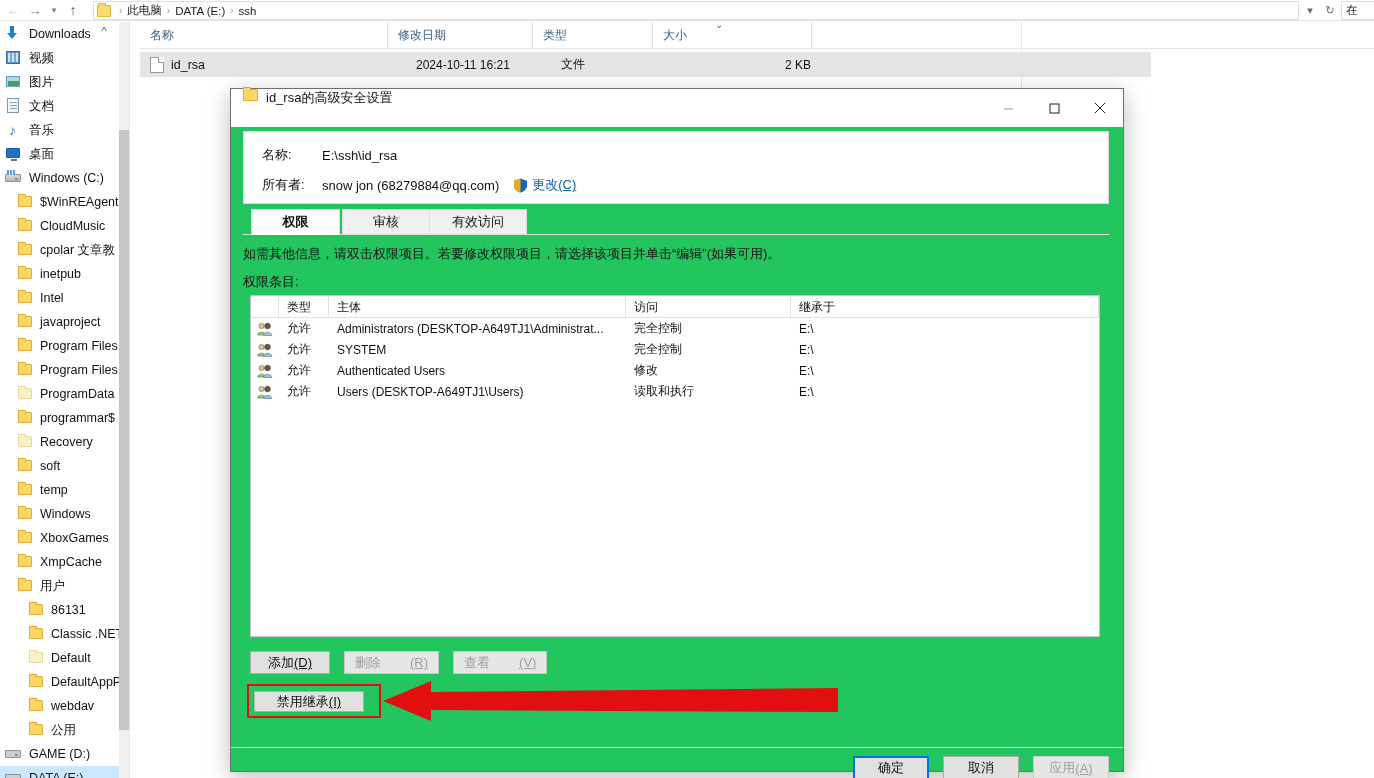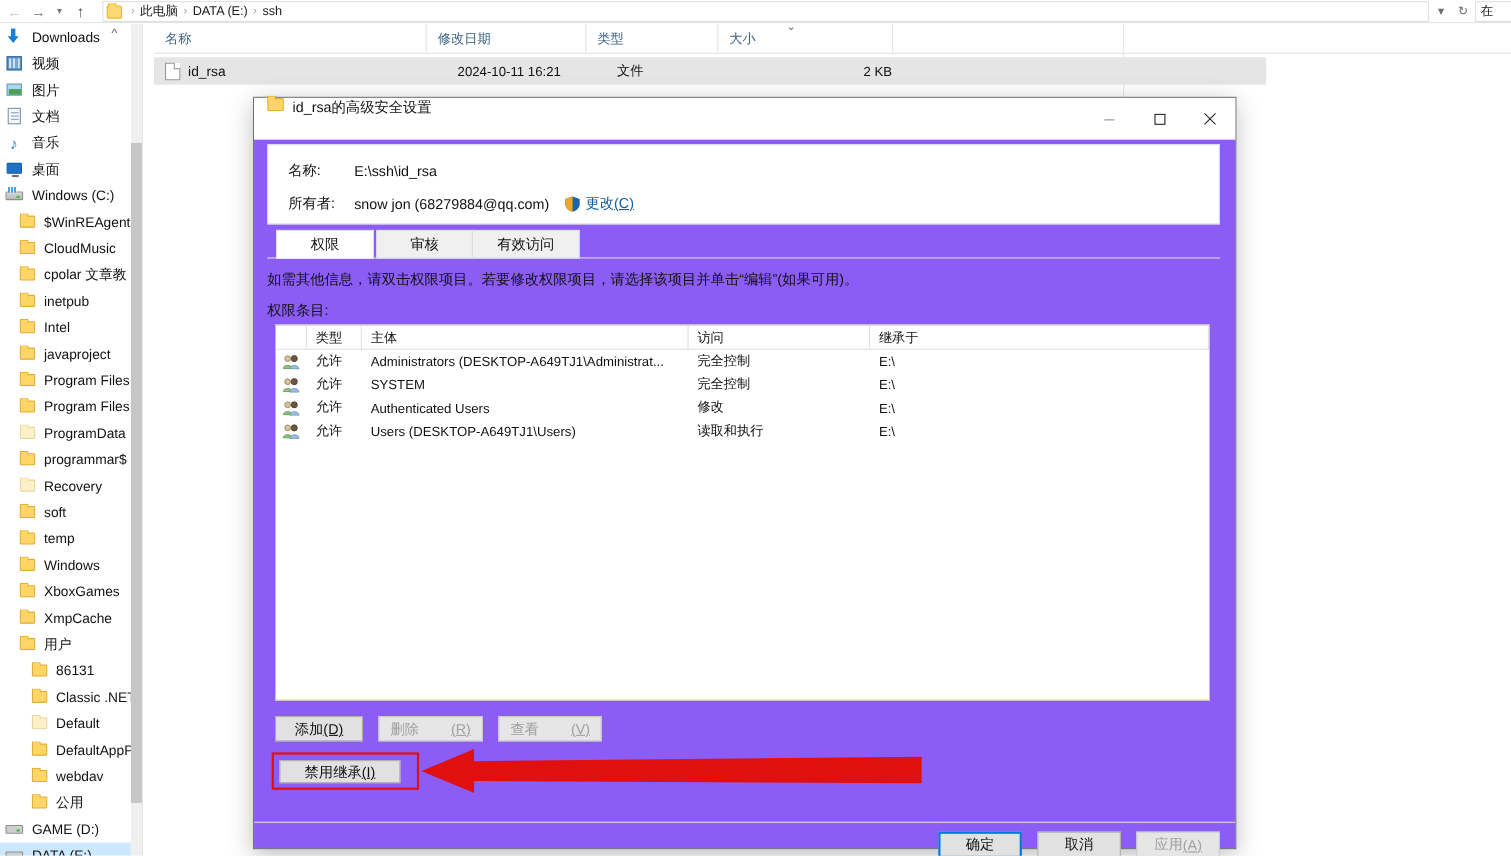--- a/index.html
+++ b/index.html
@@ -176,21 +176,21 @@
   }
   .dlg-title-text { font-size:13px; color:#111; }
   .dlg-wincontrols { position:absolute; right:0; top:0; display:flex; height:38px; }
   .wc {
     width:46px; height:38px; display:flex; align-items:center; justify-content:center;
     color:#222; font-size:13px;
   }
   .wc.min { color:#9a9a9a; }
   .wc svg { display:block; }
 
-  .dlg-body { position:absolute; left:0; top:38px; width:892px; height:644px; background:#8b5cf6; }
+  .dlg-body { position:absolute; left:0; top:38px; width:892px; height:644px; background:#22c55e; }
 
   .infogroup {
     position:absolute; left:12px; top:4px; width:866px; height:73px;
     background:#ffffff; border:1px solid #dcdcdc;
   }
   .inforow { display:flex; align-items:center; height:30px; }
   .inforow.first { margin-top:8px; }
   .info-label { width:78px; font-size:13px; color:#111; padding-left:18px; }
   .info-value { font-size:13px; color:#111; }
   .shield {
@@ -557,21 +557,21 @@
             <svg width="15" height="15" viewBox="0 0 15 15">
               <path d="M7.5 0.6 L14 2.8 V7.5 C14 11 11 13.7 7.5 14.6 C4 13.7 1 11 1 7.5 V2.8 Z" fill="#1b63b5"></path>
               <path d="M7.5 0.6 L1 2.8 V7.5 C1 11 4 13.7 7.5 14.6 Z" fill="#f2a81d"></path>
             </svg>
           </div>
           <span class="changelink"><span>更改</span><u>(C)</u></span>
         </div>
       </div>
 
       <div class="tabstrip" id="tabstrip">
-          <div class="tab active" style="left: 8px; width: 89px;">
+          <div class="tab active" style="left: 8px; width: 89px; font-weight: bold;">
             <span>权限</span>
           </div>
           <div class="tab" style="left: 99px; width: 88px;">
             <span>审核</span>
           </div>
           <div class="tab" style="left: 186px; width: 98px;">
             <span>有效访问</span>
           </div>
         </div>
 

